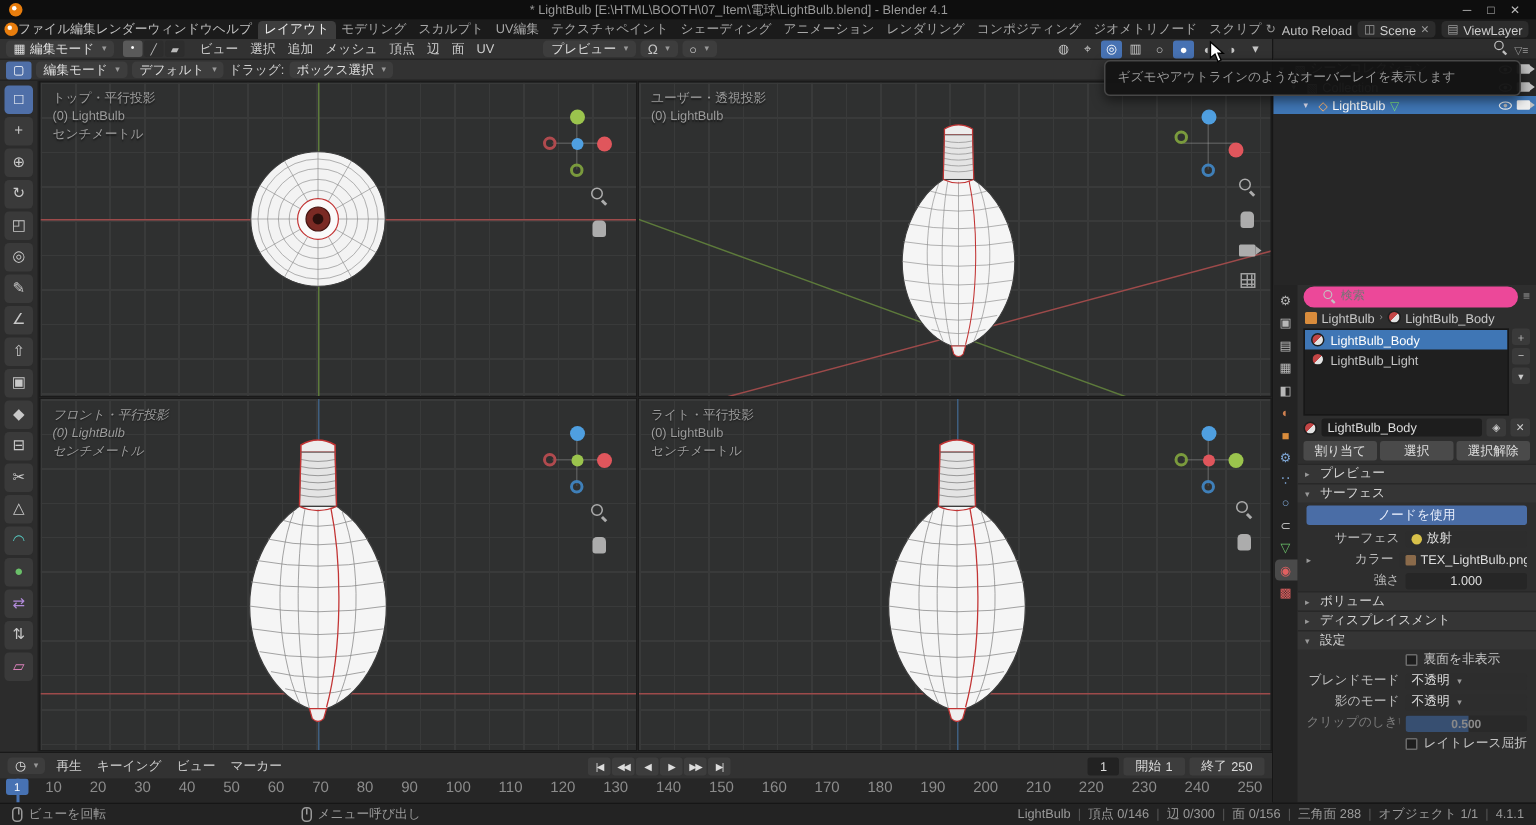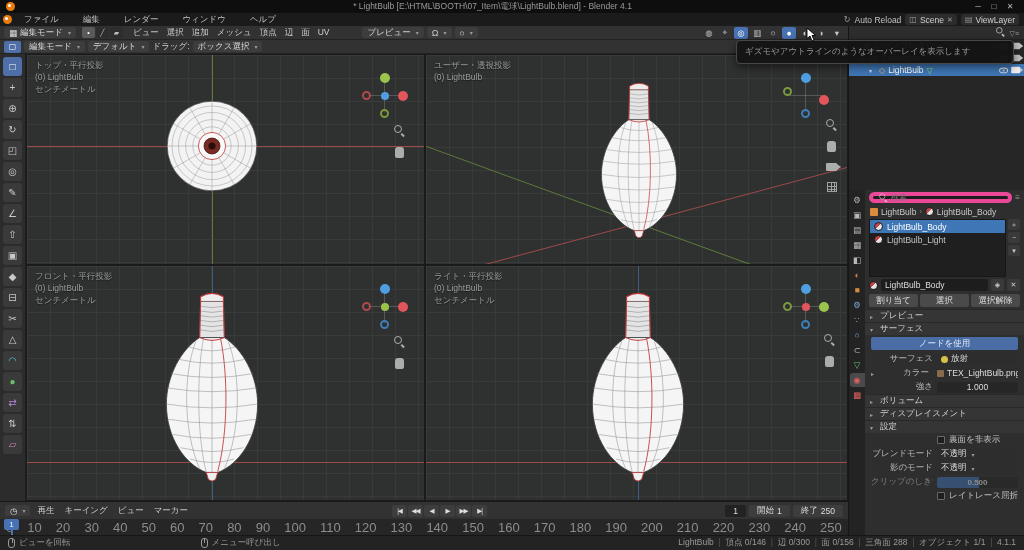--- a/index.html
+++ b/index.html
@@ -11,21 +11,21 @@
 .titlebar{height:13px;background:#0e0e0e;display:flex;align-items:center;padding:0 6px;font-size:8.5px;color:#9a9a9a;flex:none;}
 .logo{width:9px;height:9px;border-radius:50%;background:#e87d0d;display:inline-block;position:relative;flex:none;}
 .logo::before{content:"";position:absolute;left:2px;top:2px;width:3px;height:3px;border-radius:50%;background:#fff;}
 .titlebar .title{flex:1;text-align:center;white-space:nowrap;overflow:hidden;}
 .win-controls{display:flex;gap:0;flex:none;}
 .win-controls .wc{width:16px;text-align:center;color:#bbb;font-size:8px;cursor:default;}
 
 
 .menubar{height:13px;background:#1b1b1b;display:flex;align-items:center;font-size:8.5px;color:#c2c2c2;padding:0 3px;flex:none;white-space:nowrap;}
 .menus{display:flex;flex:none;}
-.menu-item{padding:0 12px;}
+.menu-item{padding:0 0;}
 .tabs{display:flex;overflow:hidden;margin-left:4px;flex:0 1 auto;}
 .tab{padding:0 4px;color:#a8a8a8;border-radius:3px 3px 0 0;}
 .tab.active{background:#3d3d3d;color:#ececec;}
 .mb-right{margin-left:auto;display:flex;align-items:center;gap:4px;flex:none;padding-right:2px;}
 .mb-pill{background:#2c2c2c;border-radius:3px;padding:0 4px;height:11px;display:inline-flex;align-items:center;gap:3px;color:#cfcfcf;}
 .mini-x{color:#9a9a9a;font-size:7px;}
 .mini-ic{font-size:8px;color:#9a9a9a;}
 
 
 .main{flex:1;display:flex;min-height:0;}
@@ -46,21 +46,21 @@
 
 
 .editor{flex:1;position:relative;min-height:0;background:#262626;}
 .toolbar{position:absolute;left:0;top:0;bottom:0;width:26px;background:#2c2c2c;border-right:1px solid #1e1e1e;display:flex;flex-direction:column;align-items:center;padding-top:3px;gap:2px;z-index:5;overflow:hidden;}
 .tool-btn{width:19px;height:19px;border-radius:3px;background:#3a3a3a;display:inline-flex;align-items:center;justify-content:center;font-size:10px;color:#c8c8c8;flex:none;}
 .toolbar .tool-btn.active{background:#4f6fa8;color:#fff;}
 .vp{position:absolute;background:#2f3030;overflow:hidden;border:1px solid #1a1a1a;
 background-image:repeating-linear-gradient(to right,#393a3a 0 1px,transparent 1px 23px),repeating-linear-gradient(to bottom,#393a3a 0 1px,transparent 1px 23px);}
 #vp-tl{left:26px;top:0;width:399px;height:211px;}
 #vp-tr{left:425px;top:0;width:423px;height:211px;}
-#vp-bl{left:26px;top:211px;width:399px;height:236px;}
+#vp-bl{left:26px;top:211px;width:399px;height:236px;font-style:italic;}
 #vp-br{left:425px;top:211px;width:423px;height:236px;}
 .vp-label{position:absolute;left:8px;top:5px;color:#9d9d9d;font-size:8.5px;line-height:1.4;z-index:3;text-shadow:0 1px 1px rgba(0,0,0,.5);}
 .axis{position:absolute;}
 .axis.h{left:0;right:0;height:1px;}
 .axis.v{top:0;bottom:0;width:1px;}
 .diag{position:absolute;height:1px;}
 .bulb{position:absolute;z-index:2;}
 .gizmo{position:absolute;width:46px;height:46px;z-index:4;}
 .gz{position:absolute;display:block;}
 .gz.dot{width:10px;height:10px;border-radius:50%;}
@@ -102,21 +102,21 @@
 .ol-arrow{font-size:6px;color:#999;width:7px;flex:none;}
 .ol-ico{font-size:8px;flex:none;}
 .ol-label{overflow:hidden;text-overflow:ellipsis;}
 .ol-right{margin-left:auto;display:flex;gap:4px;align-items:center;transform:scale(.8);transform-origin:right center;}
 .props{flex:1;display:flex;min-height:0;background:#2e2e2e;}
 .props-tabs{width:16px;background:#232323;display:flex;flex-direction:column;align-items:center;padding-top:3px;gap:1px;flex:none;}
 .props-tabs .ptab{width:15px;height:14px;display:inline-flex;align-items:center;justify-content:center;font-size:8.5px;border-radius:3px 0 0 3px;}
 .props-tabs .ptab.active{background:#4a4a4a;}
 .props-main{flex:1;display:flex;flex-direction:column;min-width:0;font-size:8.5px;overflow:hidden;}
 .p-search{height:15px;display:flex;align-items:center;gap:3px;padding:2px 4px;flex:none;}
-.search-field{flex:1;background:#1d1d1d;border:4px solid #ec4899;border-radius:7px;height:11px;display:flex;align-items:center;gap:3px;padding:0 5px;color:#8a8a8a;min-width:0;font-family:Liberation Mono, monospace;}
+.search-field{flex:1;background:#1d1d1d;border:7px solid #ec4899;border-radius:7px;height:11px;display:flex;align-items:center;gap:3px;padding:0 5px;color:#8a8a8a;min-width:0;font-family:Liberation Mono, monospace;}
 .search-field input{background:transparent;border:none;outline:none;color:#bbb;font-size:8px;width:100%;font-family:inherit;}
 .breadcrumb{height:13px;display:flex;align-items:center;gap:3px;padding:0 5px;color:#c9c9c9;flex:none;white-space:nowrap;overflow:hidden;}
 .bc-sep{color:#888;font-size:7px;}
 .slots{display:flex;margin:1px 4px;flex:none;}
 .slot-list{flex:1;background:#1f1f1f;border:1px solid #171717;height:58px;overflow:hidden;}
 .slot-row{height:13px;display:flex;align-items:center;gap:4px;padding:0 4px;color:#c5c5c5;}
 .slot-row.active{background:#3f76b5;color:#fff;}
 .slot-side{width:14px;display:flex;flex-direction:column;gap:2px;align-items:center;padding-left:2px;}
 .slot-side .sbtn{width:12px;height:11px;background:#3a3a3a;border-radius:2px;display:inline-flex;align-items:center;justify-content:center;font-size:7px;color:#ccc;}
 .datarow{height:14px;display:flex;align-items:center;gap:3px;padding:1px 4px;flex:none;}
@@ -144,21 +144,21 @@
 .timeline{height:34px;border-top:1px solid #191919;display:flex;flex-direction:column;flex:none;background:#2b2b2b;}
 .tl-head{height:17px;background:#323232;display:flex;align-items:center;gap:2px;padding:0 5px;position:relative;flex:none;font-size:8.5px;}
 .tl-menus{display:flex;}
 .tl-menu{padding:0 5px;color:#cfcfcf;}
 .transport{position:absolute;left:392px;display:flex;gap:1px;}
 .tbtn{min-width:15px;height:12px;background:#3d3d3d;border-radius:2px;display:inline-flex;align-items:center;justify-content:center;font-size:6.5px;color:#ddd;padding:0 2px;letter-spacing:-1px;}
 .tl-fields{margin-left:auto;display:flex;gap:3px;align-items:center;}
 .tl-field{background:#222;border-radius:2px;height:12px;padding:0 8px;display:inline-flex;align-items:center;gap:3px;color:#ddd;}
 .tl-field.gray{background:#3d3d3d;}
 .tl-ruler{flex:1;position:relative;background:#262626;overflow:hidden;}
-.ticks{display:flex;justify-content:space-between;padding:1px 6px 0 6px;color:#8c8c8c;font-size:13px;}
+.ticks{display:flex;justify-content:space-between;padding:1px 6px 0 6px;color:#8c8c8c;font-size:10px;}
 .playhead{position:absolute;left:11px;top:0;bottom:0;width:2px;background:#4772b3;}
 .playhead-cap{position:absolute;left:4px;top:0;width:15px;height:11px;background:#4772b3;border-radius:2px;color:#fff;font-size:7.5px;text-align:center;line-height:11px;}
 
 
 .statusbar{height:15px;background:#232323;border-top:1px solid #161616;display:flex;align-items:center;padding:0 8px;font-size:8.5px;color:#9a9a9a;flex:none;white-space:nowrap;}
 .hints{display:flex;gap:130px;}
 .hint{display:flex;align-items:center;gap:4px;}
 .stats{margin-left:auto;display:flex;}
 .stat:not(:last-child)::after{content:"  |  ";color:#555;white-space:pre;}
 </style>
@@ -241,20 +241,33 @@
 
   <div class="menubar">
     <span class="logo"></span>
     <span class="menus">
         <span class="menu-item">ファイル</span>
         <span class="menu-item">編集</span>
         <span class="menu-item">レンダー</span>
         <span class="menu-item">ウィンドウ</span>
         <span class="menu-item">ヘルプ</span>
       </span>
+    <span class="tabs">
+        <span class="tab active">レイアウト</span>
+        <span class="tab">モデリング</span>
+        <span class="tab">スカルプト</span>
+        <span class="tab">UV編集</span>
+        <span class="tab">テクスチャペイント</span>
+        <span class="tab">シェーディング</span>
+        <span class="tab">アニメーション</span>
+        <span class="tab">レンダリング</span>
+        <span class="tab">コンポジティング</span>
+        <span class="tab">ジオメトリノード</span>
+        <span class="tab">スクリプト作成</span>
+      </span>
     <span class="mb-right">
       <span class="mini-ic">↻</span>
       <span>Auto Reload</span>
       <span class="mb-pill">
         <span class="mini-ic">◫</span>
         <span>Scene</span>
         <span class="mini-x">✕</span>
       </span>
       <span class="mb-pill">
         <span class="mini-ic">▤</span>

